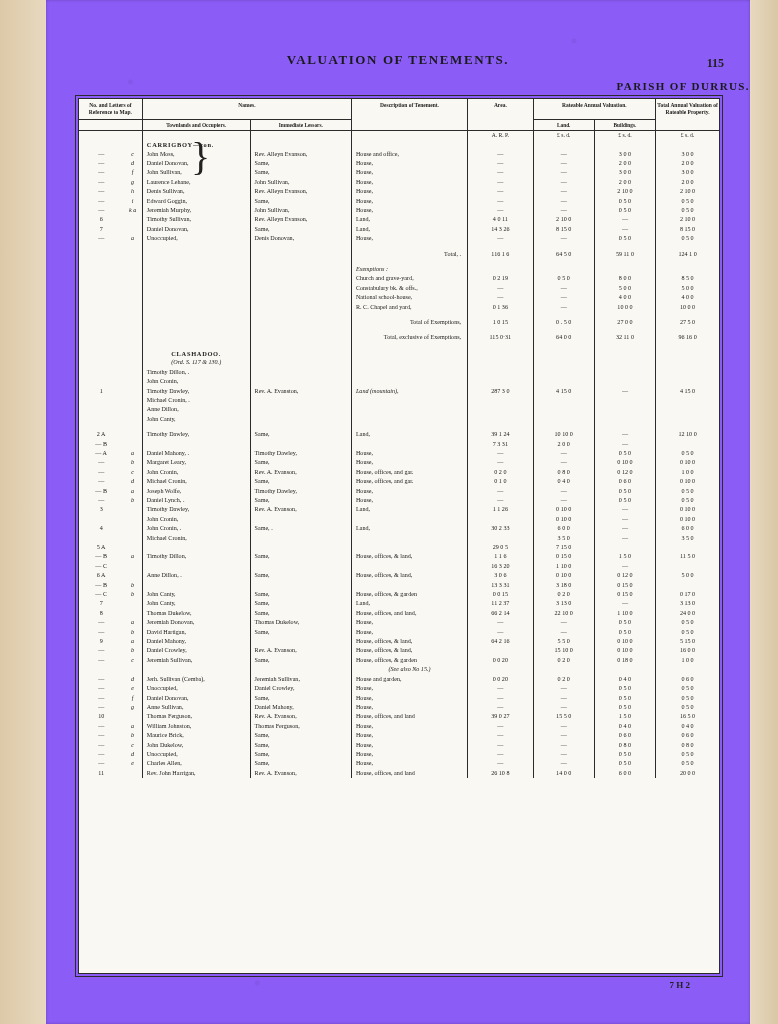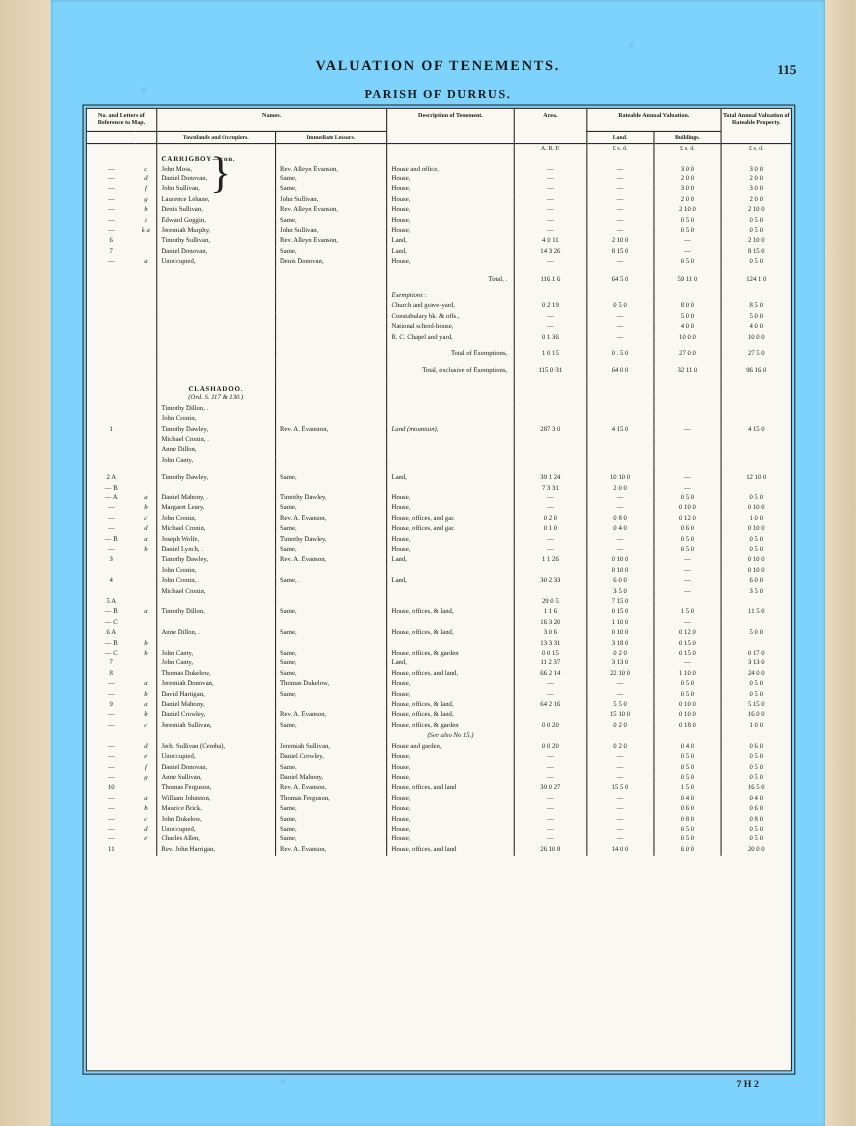--- a/index.html
+++ b/index.html
@@ -4,21 +4,21 @@
 <style>
   html,body{margin:0;padding:0;}
   body{
     width:778px;height:1024px;
     background:#e8d9bf;
     font-family:"Liberation Serif", serif;
     overflow:hidden;
   }
   .page{
     position:absolute;left:46px;top:0;width:704px;height:1024px;
-    background:#7dd3fc;
+    background:#8b5cf6;
     box-shadow:0 0 3px rgba(0,0,0,.25) inset;
   }
   .page:before{
     content:"";position:absolute;inset:0;
     background:
       radial-gradient(circle at 12% 8%, rgba(0,0,0,.05) 0 2px, transparent 3px),
       radial-gradient(circle at 75% 4%, rgba(0,0,0,.05) 0 2px, transparent 3px),
       radial-gradient(circle at 30% 96%, rgba(0,0,0,.05) 0 2px, transparent 3px),
       radial-gradient(circle at 88% 70%, rgba(0,0,0,.04) 0 2px, transparent 3px),
       radial-gradient(circle at 55% 50%, rgba(0,0,0,.02) 0 1px, transparent 2px);
@@ -33,21 +33,21 @@
     background:linear-gradient(to right,#e8d9bf,#d9c7a6);
   }
   .hdr-title{
     position:absolute;top:52px;left:0;width:704px;text-align:center;
     font-size:13px;letter-spacing:1.6px;color:#1a1a1a;font-weight:bold;
   }
   .pageno{
     position:absolute;top:56px;right:26px;font-size:12px;font-weight:bold;color:#222;margin-left:17px;
   }
   .parish{
-    position:absolute;top:80px;left:0;width:704px;text-align:center;
+    position:absolute;top:80px;left:0;width:704px;text-align:right;
     font-size:11px;letter-spacing:1.4px;color:#1a1a1a;font-weight:bold;
   }
   .frame{
     position:absolute;left:32px;top:98px;width:640px;height:874px;
     border:1px solid #2b2b2b;
     outline:1px solid #2b2b2b;outline-offset:2px;
     background:#faf8f2;
   }
   table{border-collapse:collapse;width:100%;table-layout:fixed;font-size:6.1px;color:#1b1b1b;}
   td,th{vertical-align:top;padding:0;}

